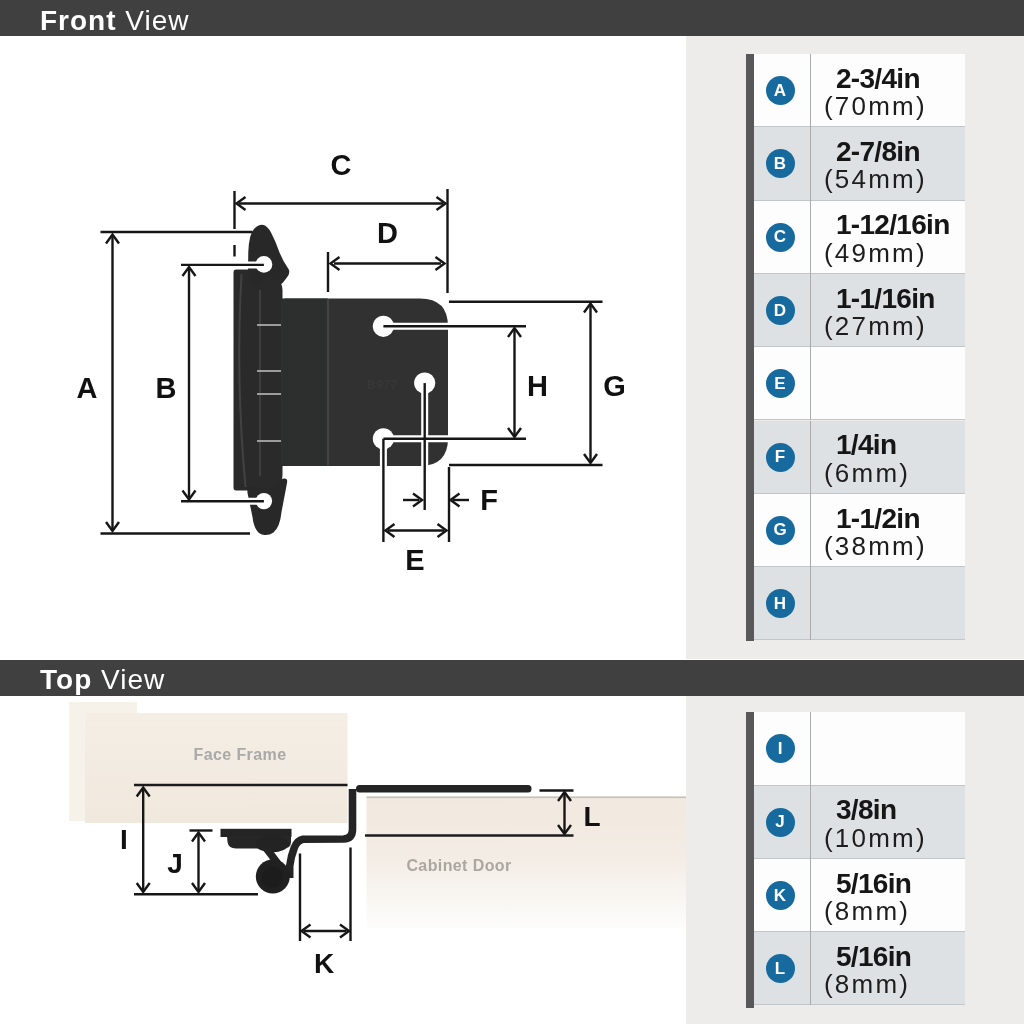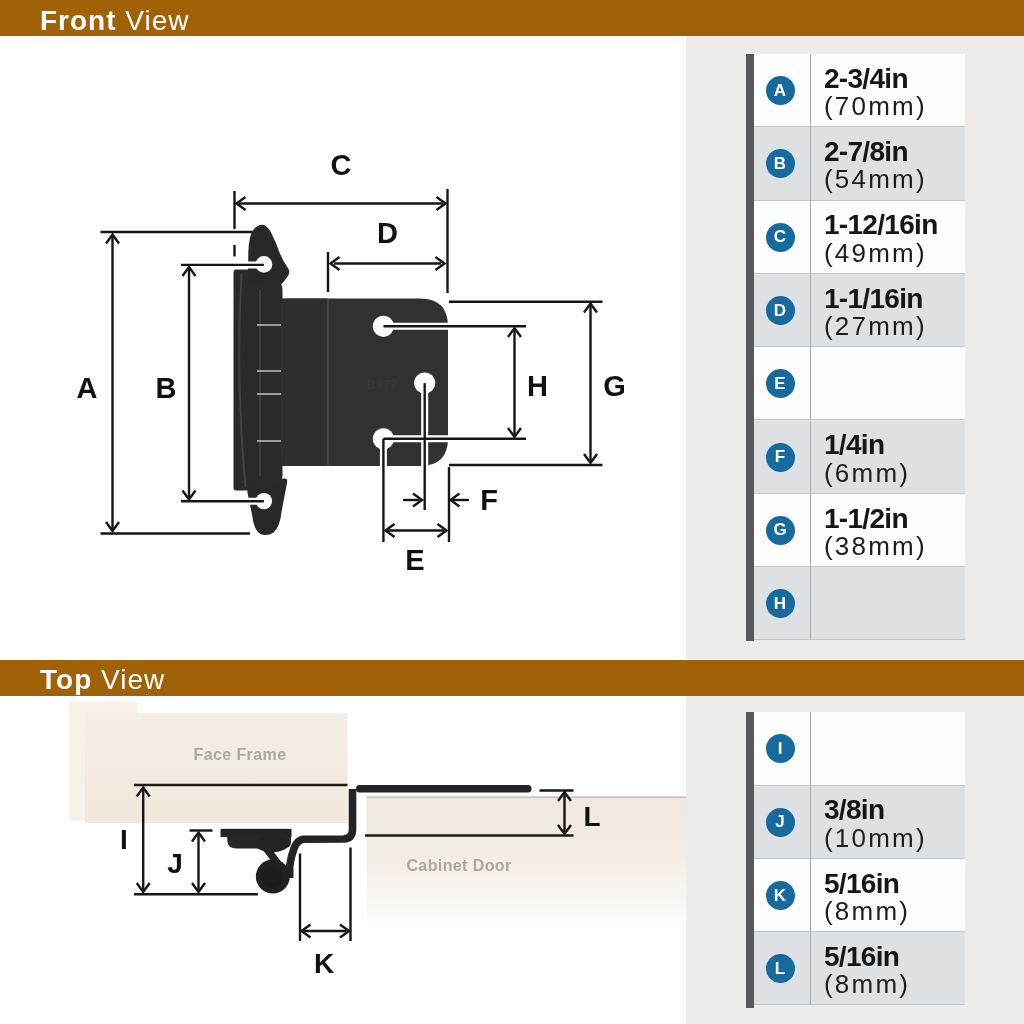--- a/index.html
+++ b/index.html
@@ -1,34 +1,34 @@
 <!DOCTYPE html>
 <html><head>
 <meta charset="utf-8">
 <style>
   html,body{margin:0;padding:0;}
   body{width:1024px;height:1024px;position:relative;background:#ffffff;
        font-family:"Liberation Sans", sans-serif; overflow:hidden;}
-  .navbar{position:absolute;left:0;width:1024px;height:36px;background:#a16207;
+  .navbar{position:absolute;left:0;width:1024px;height:36px;background:#404040;
           color:#fff;display:flex;align-items:center;font-size:28px;letter-spacing:1px;}
   .navbar .pad{width:40px;}
   .navbar span{position:relative;top:2.5px;}
   .graypanel{position:absolute;left:686px;width:338px;background:#edecea;}
   .accent{position:absolute;left:746px;width:8px;background:#58585a;}
   .row{position:absolute;left:754px;width:211px;height:73.3px;}
   .row.w{background:#fdfdfd;}
   .row.g{background:#dee1e4;}
   .row{box-shadow: inset 0 -1px 0 #c3c6c9;}
   .lcell{position:absolute;left:0;top:0;width:56px;height:100%;
          border-right:1.5px solid #aaabad;}
   .circ{position:absolute;left:11.5px;top:50%;margin-top:-14.5px;width:29px;height:29px;
         border-radius:50%;background:#176a9e;color:#fff;font-weight:bold;font-size:17px;
         display:flex;align-items:center;justify-content:center;}
   .vcell{position:absolute;left:70px;top:0;width:140px;height:100%;}
-  .v1{position:absolute;left:0;top:50%;margin-top:-25.8px;font-size:28px;line-height:28px;
+  .v1{position:absolute;left:12px;top:50%;margin-top:-25.8px;font-size:28px;line-height:28px;
       font-weight:bold;color:#161616;white-space:nowrap;letter-spacing:-0.7px;}
   .v2{position:absolute;left:0;top:50%;margin-top:2.5px;font-size:26px;line-height:26px;
       color:#1d1d1d;white-space:nowrap;letter-spacing:2.2px;}
   svg{position:absolute;}
   svg text{font-family:"Liberation Sans", sans-serif;}
 </style>
 </head>
 <body>
 
 <div class="graypanel" style="top:36px;height:623px;"></div>

